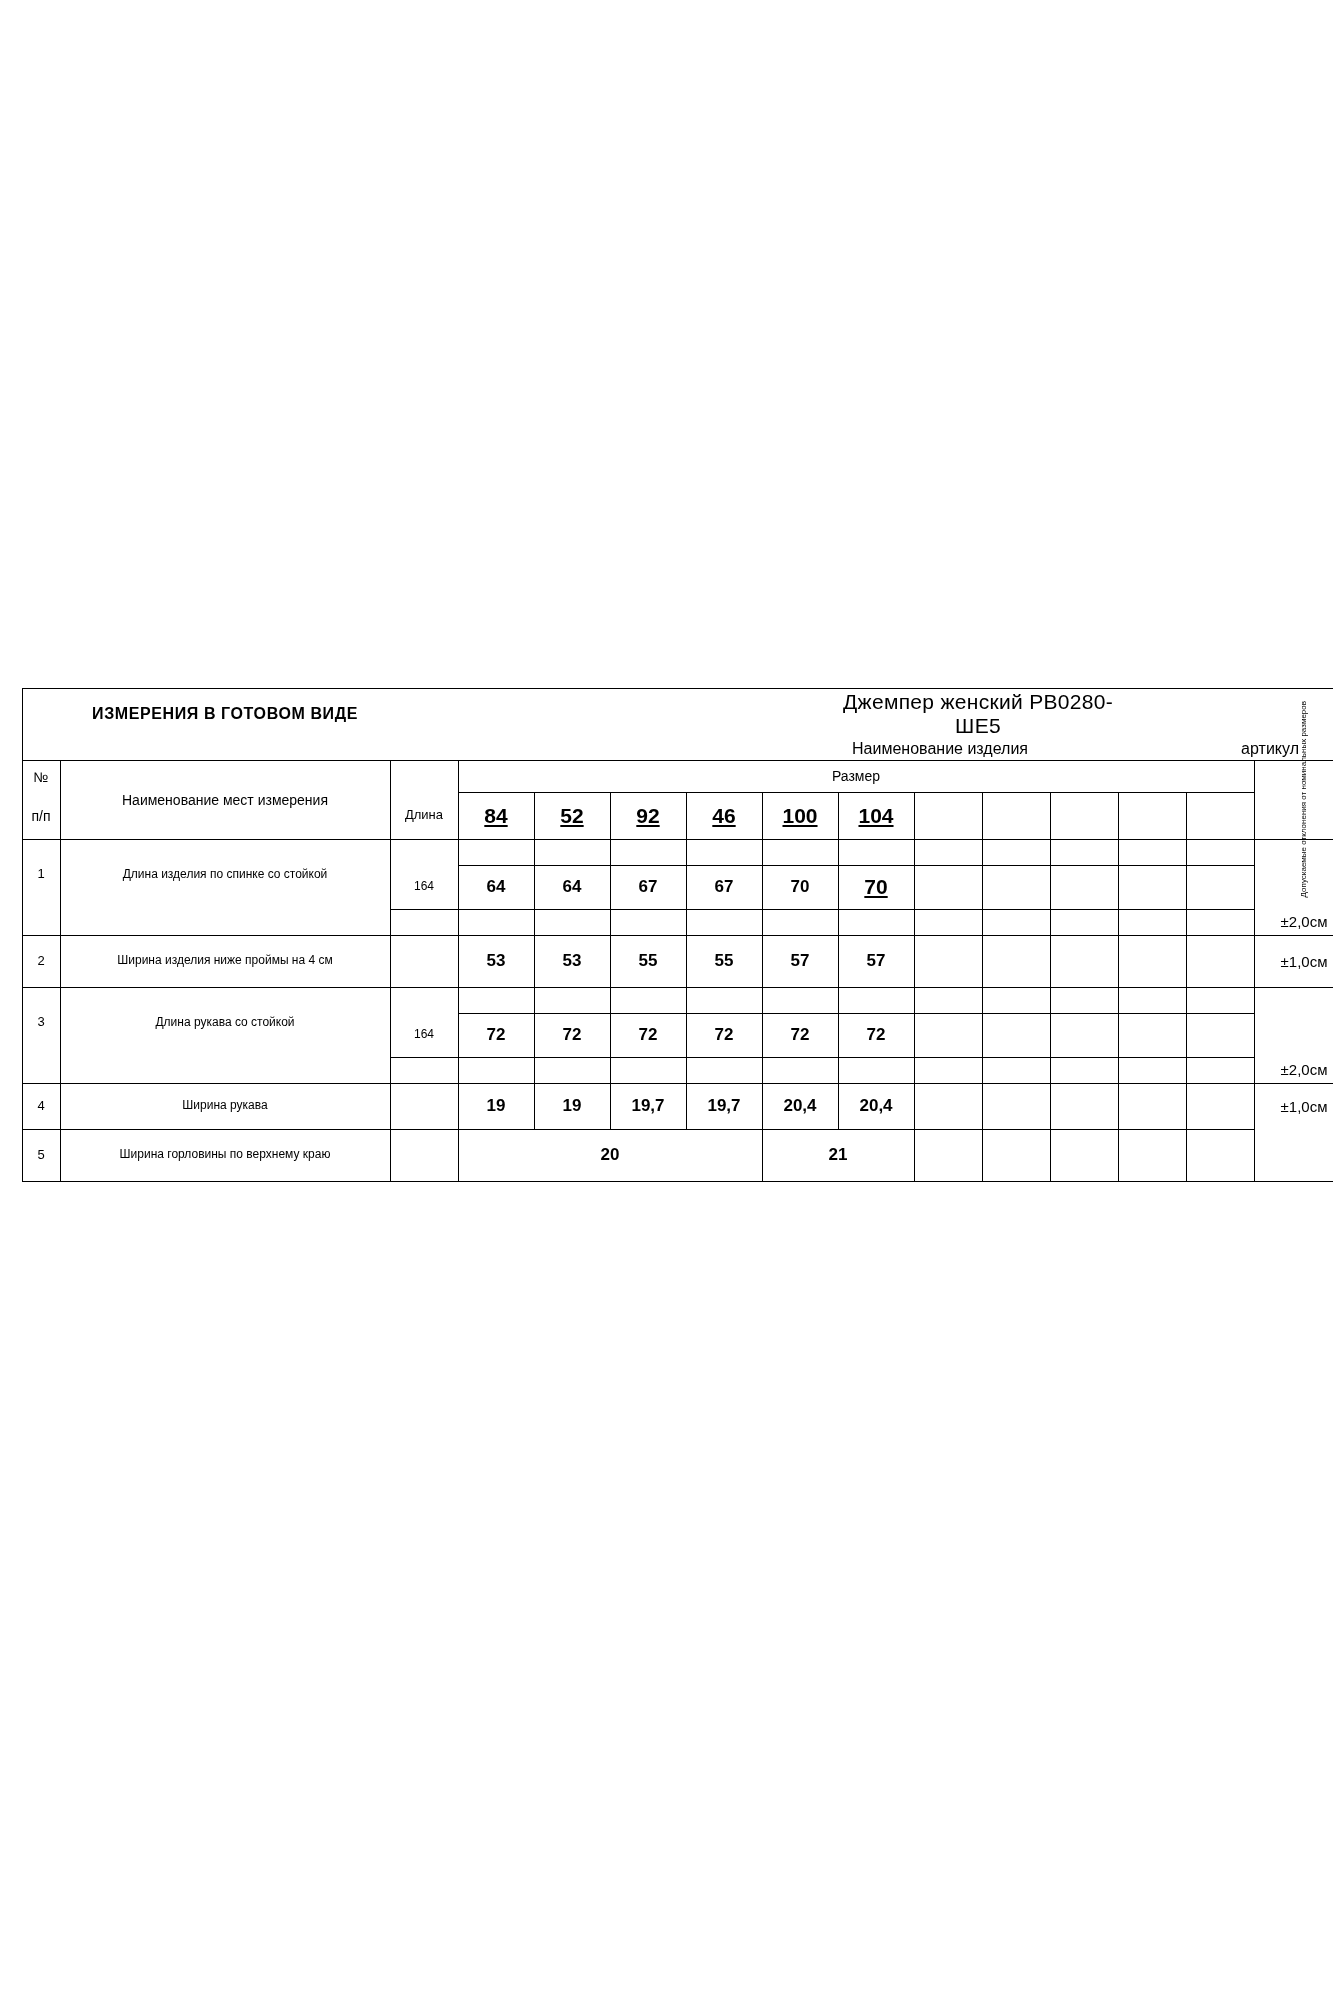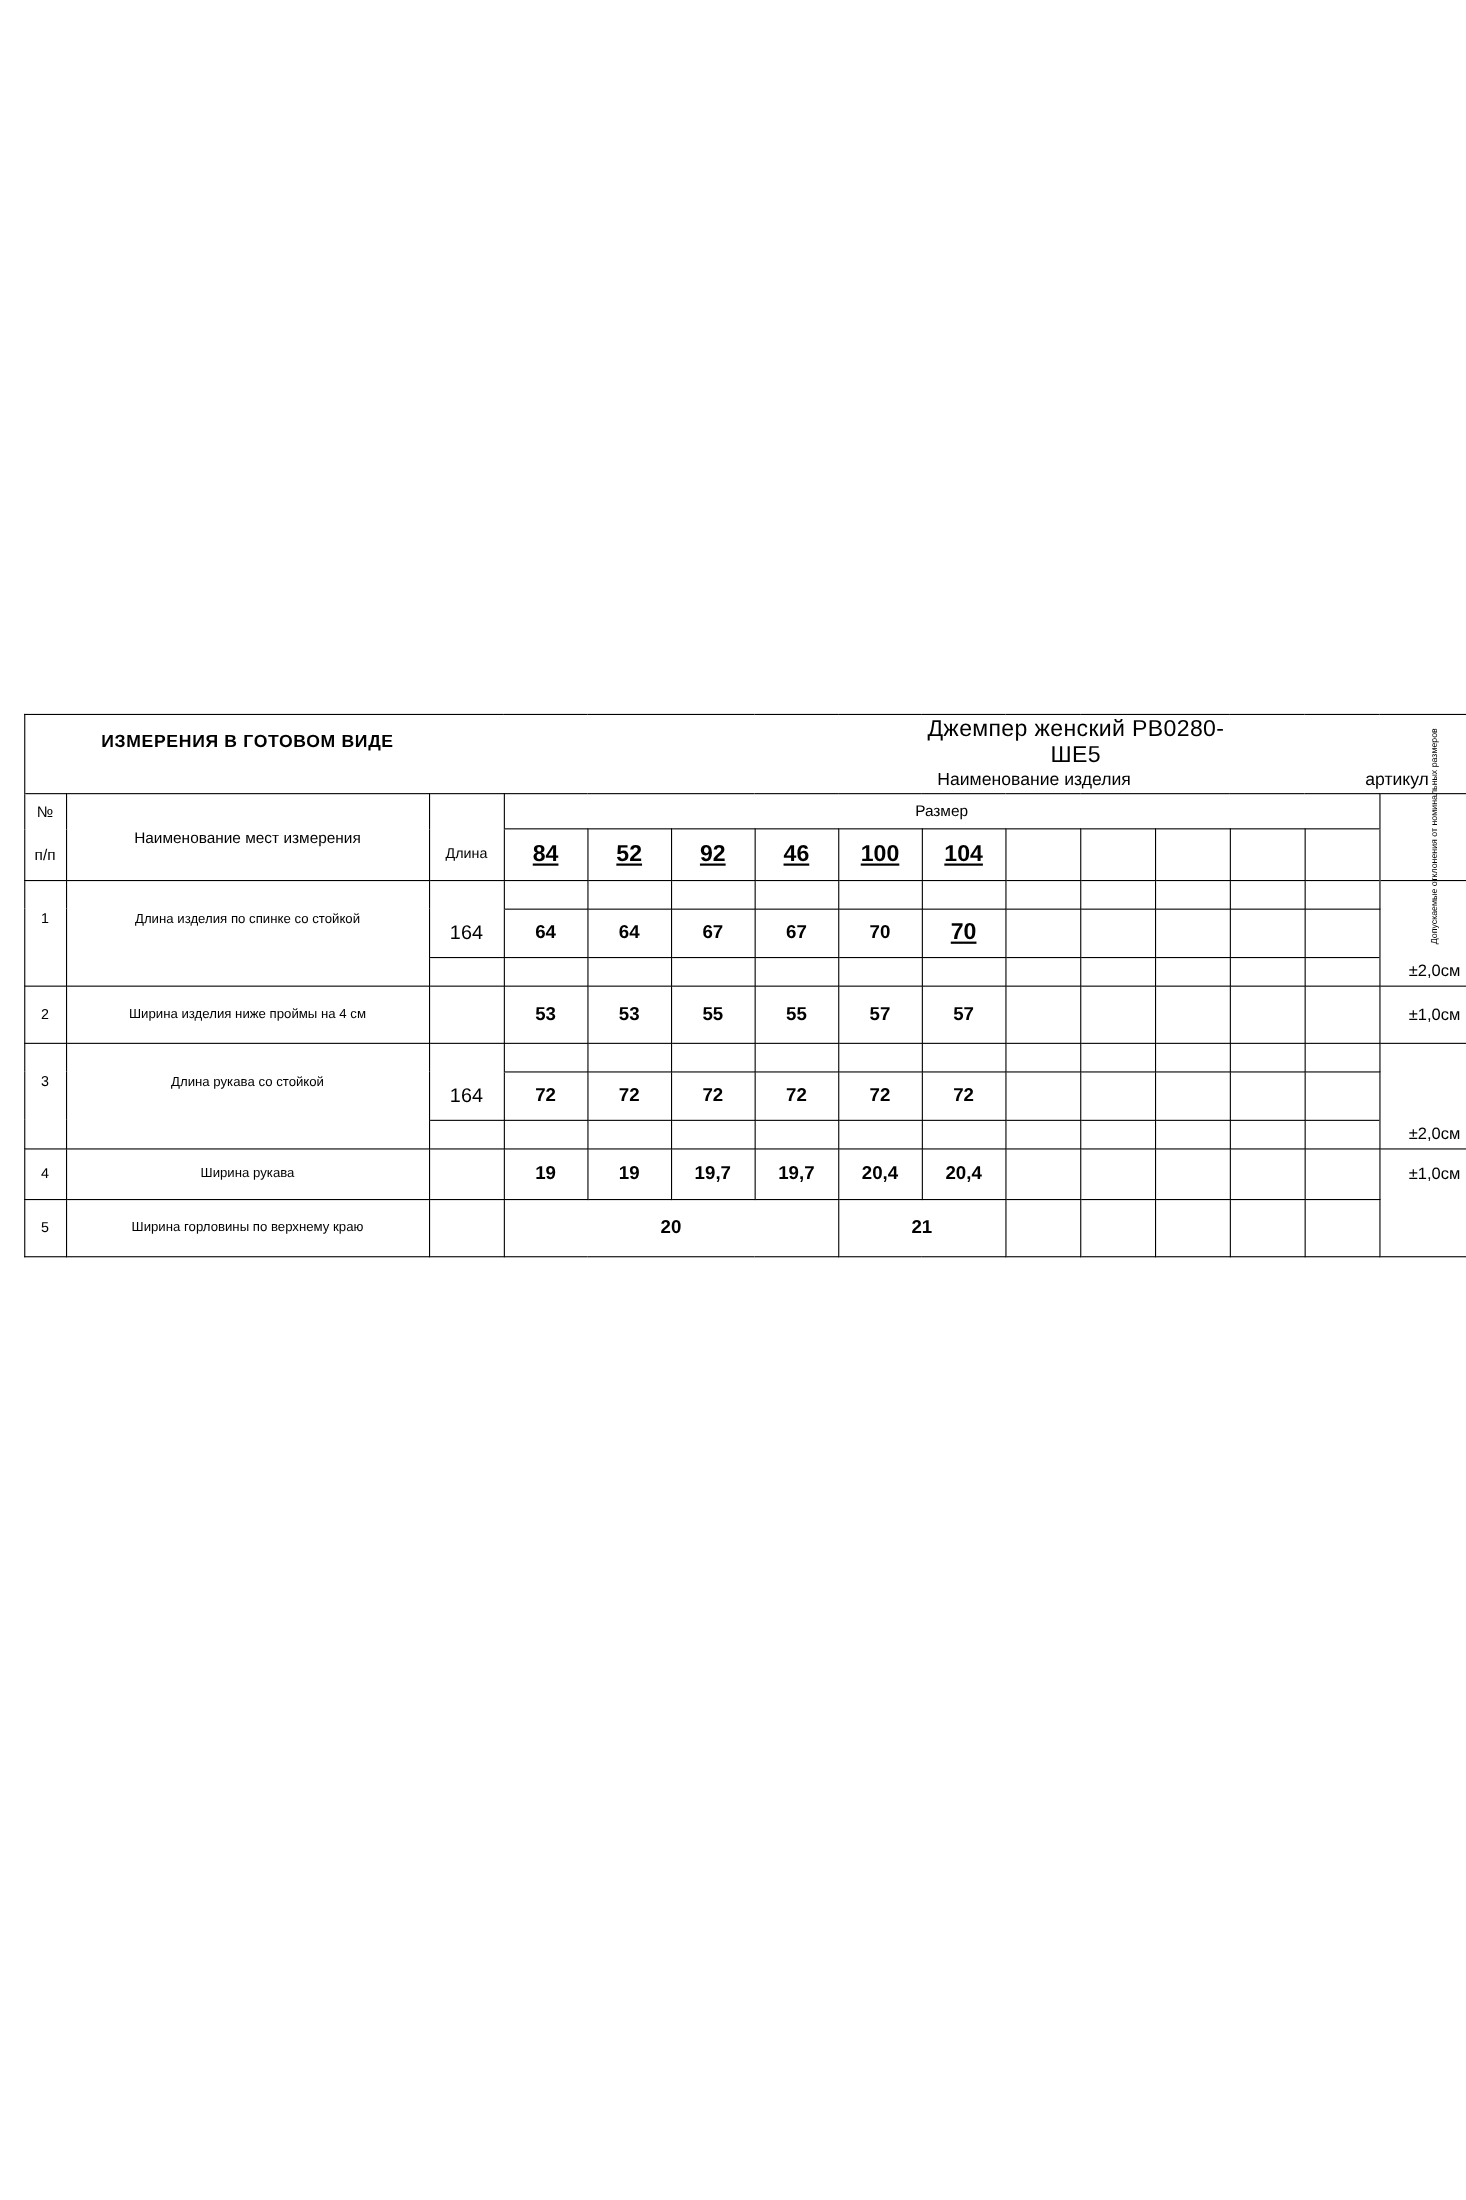--- a/index.html
+++ b/index.html
@@ -12,21 +12,21 @@
     height: 2000px;
     font-family: "Liberation Sans", sans-serif;
     color: #000000;
     position: relative;
     overflow: hidden;
   }
 
   #sheet {
     position: absolute;
     left: 0px;
-    top: 649px;
+    top: 688px;
     width: 1333px;
     border-radius: 14px;
   }
 
   table.spec {
     border-collapse: collapse;
     table-layout: fixed;
     margin-left: 8px;
     width: 1320px;
     font-size: 13px;
@@ -75,21 +75,21 @@
   .num {
     font-size: 17px;
     font-weight: bold;
   }
   .num-underline {
     font-size: 21px;
     font-weight: bold;
     text-decoration: underline;
   }
   .rost {
-    font-size: 18px;
+    font-size: 12px;
   }
   .tol {
     font-size: 15px;
   }
   .vert {
     font-size: 8px;
     line-height: 1.05;
     writing-mode: vertical-rl;
     transform: rotate(180deg);
     white-space: nowrap;

